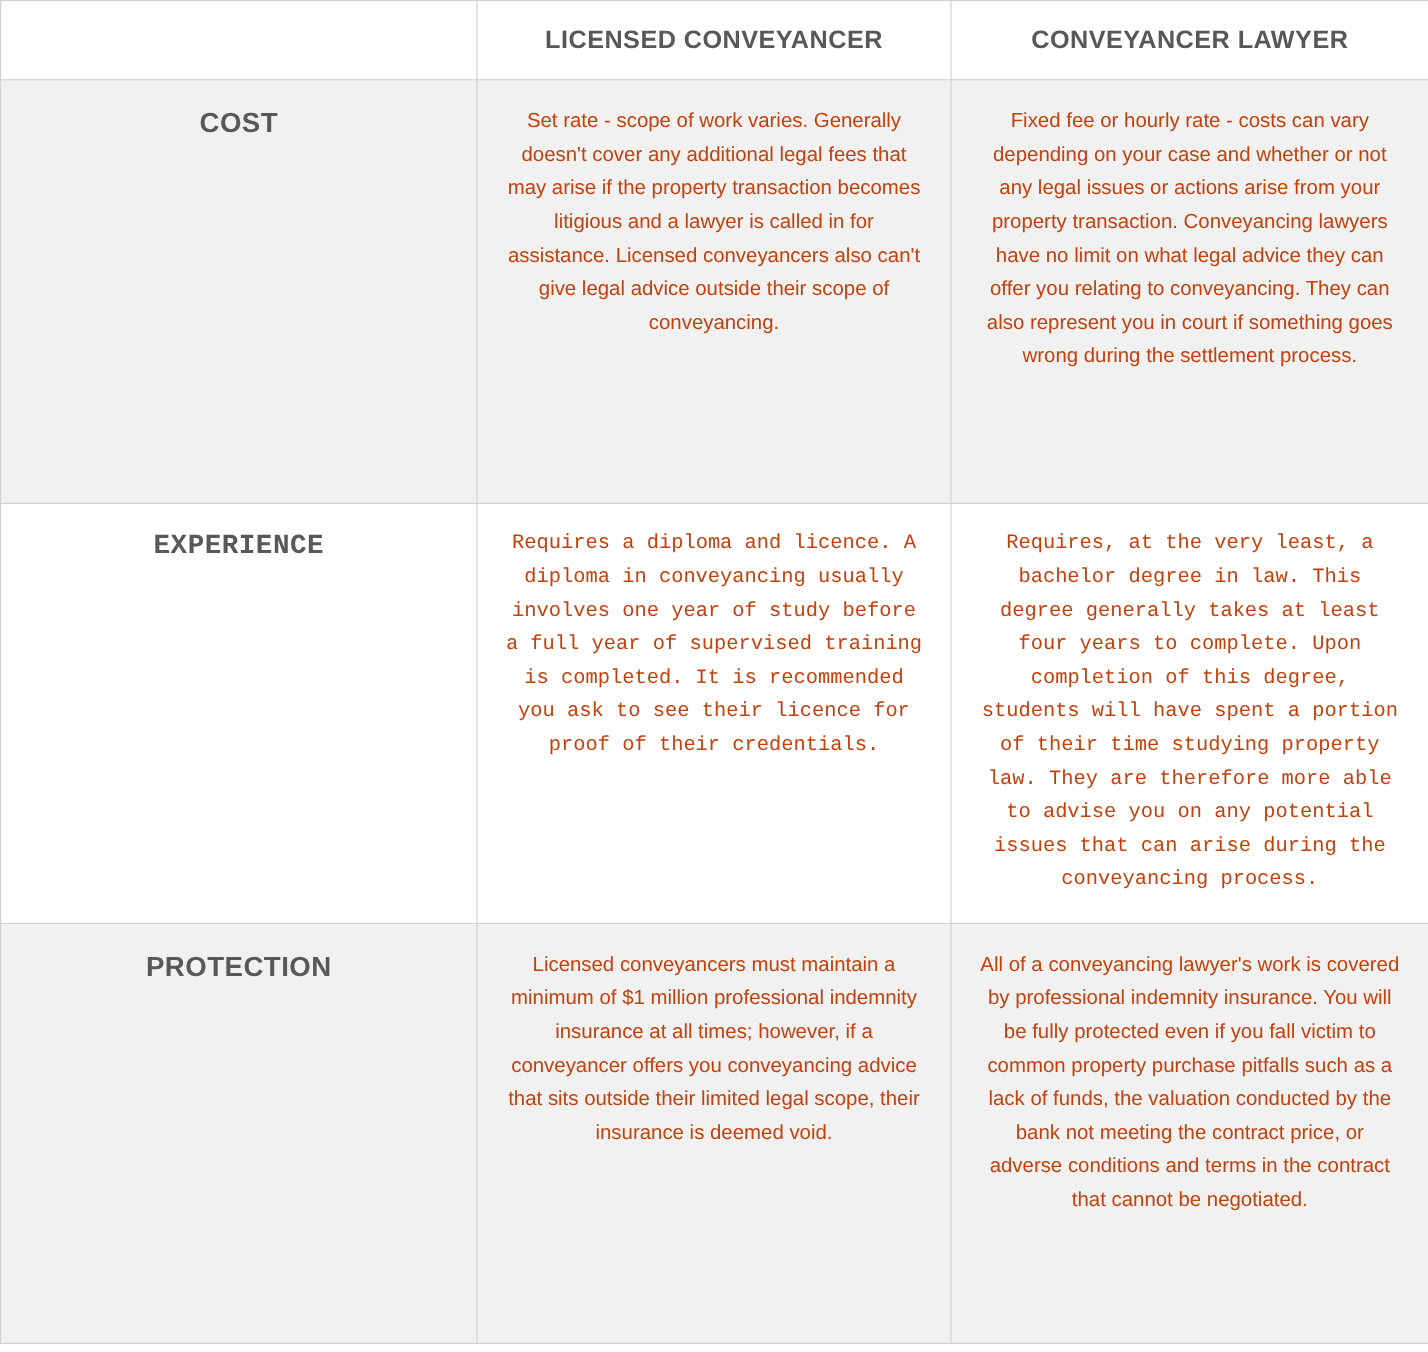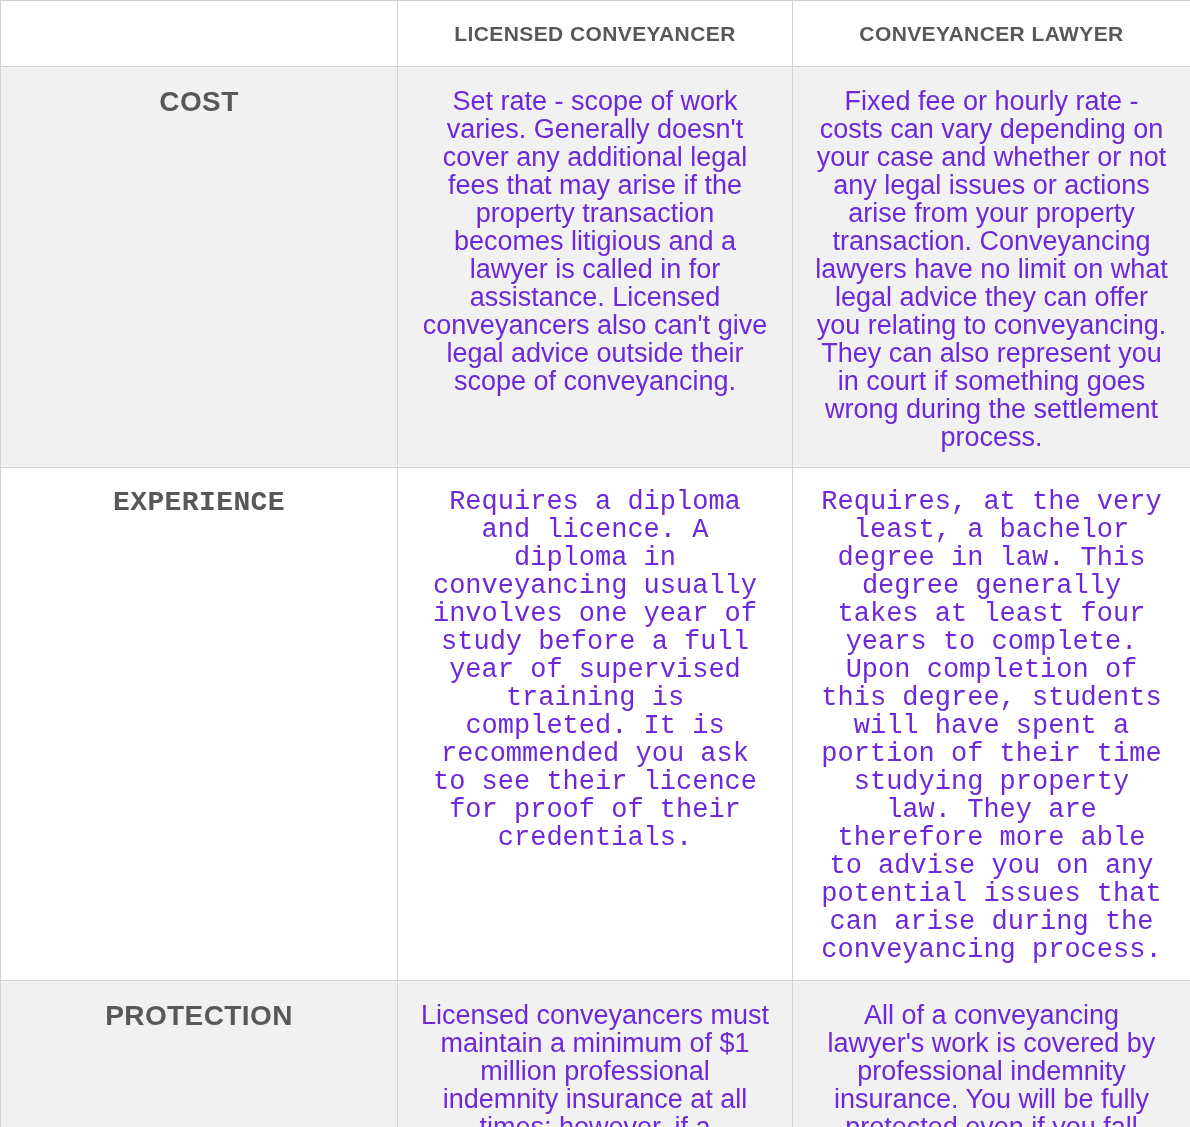--- a/index.html
+++ b/index.html
@@ -33,28 +33,28 @@
     font-size: 21px;
     font-weight: bold;
     letter-spacing: 0.4px;
     text-align: center;
     vertical-align: middle;
   }
   td {
     vertical-align: top;
     text-align: center;
     padding: 20px 22px 16px 22px;
-    font-size: 27px;
+    font-size: 17px;
     line-height: 28px;
-    color: #6d28d9;
+    color: #c2410c;
   }
   td.rowlabel {
     font-weight: bold;
     color: #58585a;
-    font-size: 28px;
+    font-size: 23px;
     letter-spacing: 0.4px;
     padding-top: 21px;
   }
   tr.stripe td { background: #f1f1f1; }
   tr.plain  td { background: #ffffff; }
   tr.r-cost td       { height: 353px; }
   tr.r-experience td { height: 350px; font-family: Liberation Mono, monospace; }
   tr.r-protection td { height: 350px; }
   .bottom-strip {
     flex: 1 1 auto;

